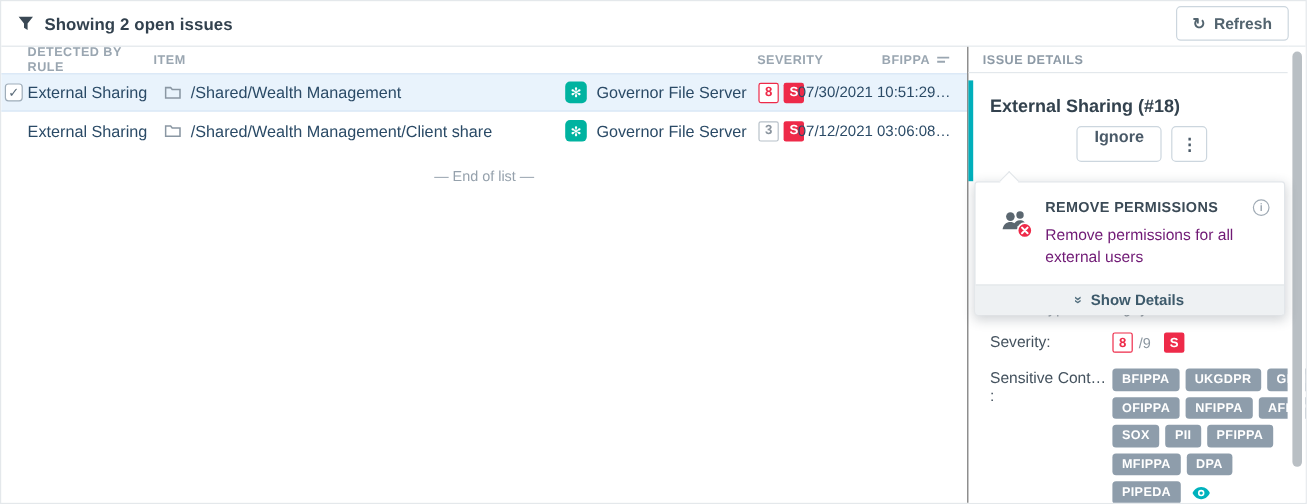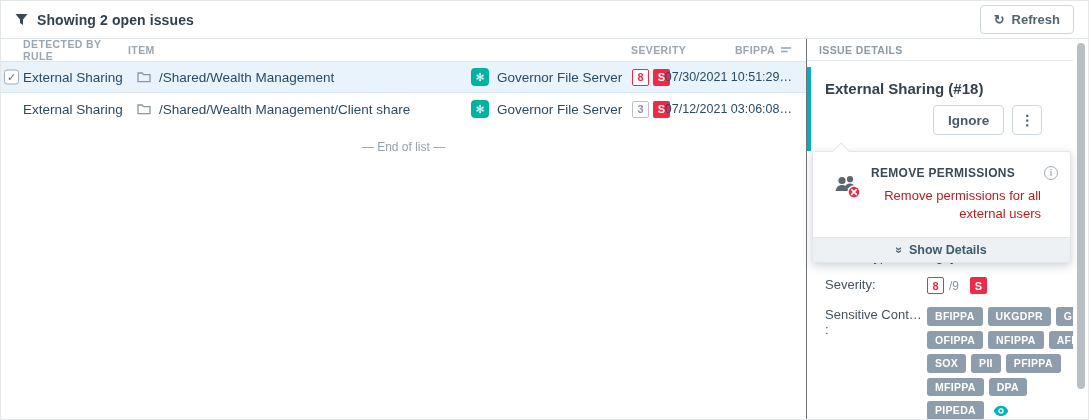--- a/index.html
+++ b/index.html
@@ -77,23 +77,23 @@
   .accent-bar { position:absolute; left:0; top:28px; width:4px; height:84px; background:#00afbb; }
   .issue-title { position:absolute; top:41px; left:18px; font-size:15px; font-weight:bold; color:#33424e; }
   .actions { position:absolute; top:66px; left:18px; display:flex; gap:8px; }
   .btn-fix {
     display:inline-flex; align-items:center; gap:8px; height:30px; padding:0 15px;
     background:#00afbb; border:1px solid #00afbb; border-radius:4px;
     color:#fff; font-size:13.5px; font-weight:bold; cursor:pointer;margin-top:48px;
   }
   .btn-fix .caret { color:#d6f4f6; }
   .btn-ignore {
-    display:inline-flex; align-items:center; height:30px; padding:0 14px;
+    display:inline-flex; align-items:flex-start; height:30px; padding:0 14px;
     background:#fff; border:1px solid #ccd6de; border-radius:4px;
-    color:#4a5a68; font-size:13.5px; font-weight:bold; cursor:pointer;margin-left:36px;
+    color:#4a5a68; font-size:13.5px; font-weight:bold; cursor:pointer;
   }
   .btn-kebab {
     width:30px; height:30px; display:inline-flex; align-items:center; justify-content:center;
     background:#fff; border:1px solid #ccd6de; border-radius:4px;
     color:#4a5a68; font-size:14px; font-weight:bold; cursor:pointer;
   }
   
   .popup {
     position:absolute; top:112px; left:5px; width:259px; background:#fff;
     border:1px solid #e2e6ea; border-radius:3px;
@@ -105,21 +105,21 @@
   }
   .popup-body { display:flex; padding:14px 12px 14px 12px; }
   .popup-icon-col { flex:0 0 46px; display:flex; justify-content:center; padding-top:8px; }
   .popup-text-col { flex:1; position:relative; }
   .action-title { font-size:12px; font-weight:bold; letter-spacing:.3px; color:#3b4a56; }
   .info-icon {
     position:absolute; right:0; top:0; width:14px; height:14px; border:1px solid #a0abb5;
     border-radius:50%; color:#a0abb5; font-size:9px; font-weight:bold;
     display:flex; align-items:center; justify-content:center; font-style:normal; cursor:pointer;
   }
-  .action-desc { margin-top:7px; font-size:13px; line-height:1.4; color:#b91c1c; width:170px;text-align:right; }
+  .action-desc { margin-top:7px; font-size:13px; line-height:1.4; color:#701a75; width:170px; }
   .popup-footer {
     background:#eef1f3; border-top:1px solid #e3e7ea; height:25px;
     display:flex; align-items:center; justify-content:center; gap:6px; cursor:pointer;
   }
   .show-details-label { font-size:12.5px; font-weight:bold; color:#3d5a6b; }
   .dbl-chevron { display:inline-block; color:#54707f; font-size:12px; font-weight:bold;
     transform:rotate(90deg); line-height:1; }
   
   .fields { position:absolute; top:210px; left:18px; right:8px; }
   .field-row { display:flex; margin-bottom:13px; }

